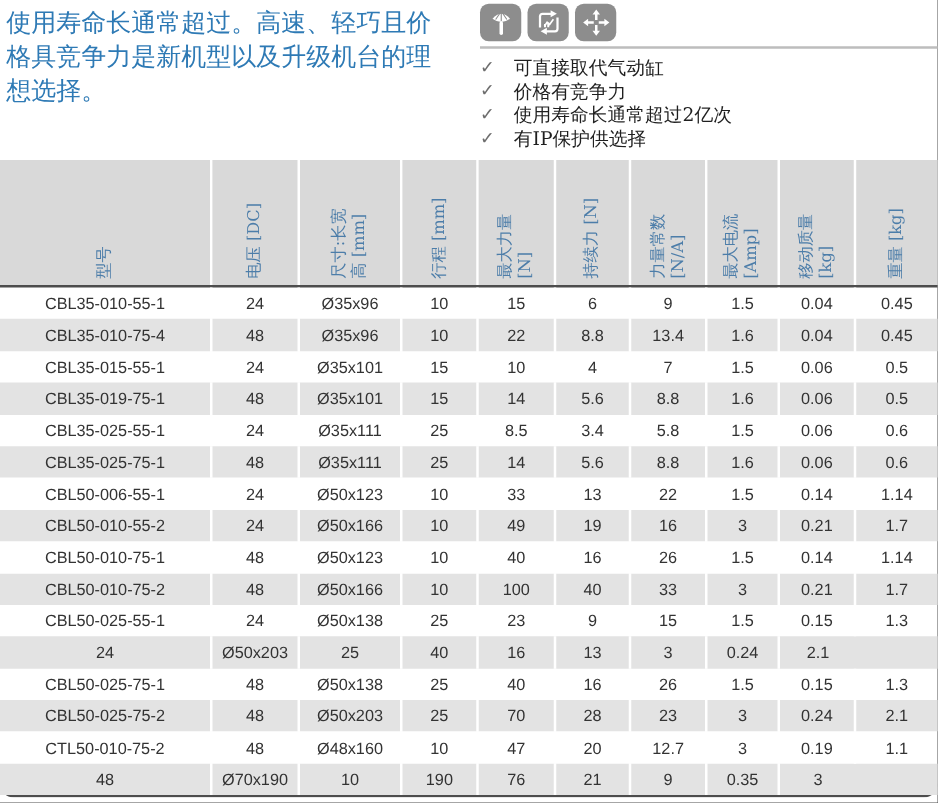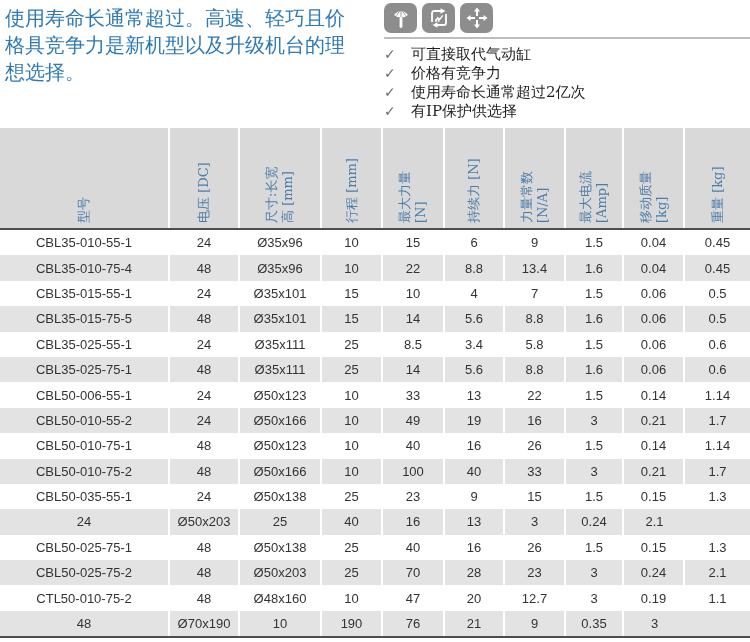--- a/index.html
+++ b/index.html
@@ -44,21 +44,21 @@
   }
   .hcell:last-child{border-right:none;}
   .strip{width:36px;height:92px;position:relative;margin-bottom:5px;}
   .rot{
     position:absolute;left:50%;top:50%;width:92px;
     transform:translate(-50%,-50%) rotate(-90deg);
     font-family:"DejaVu Serif","Liberation Serif",serif;
     font-size:13px;line-height:16px;color:var(--c-headtx);
     white-space:pre-line;text-align:left;
   }
-  .tbody{border-bottom:2px solid var(--c-border);}
+  .tbody{border-bottom:2px solid var(--c-border);border-radius:11px;}
   .trow{display:grid;grid-template-columns:var(--cols);height:25.4px;}
   .trow:nth-child(even){background:var(--c-altrow);}
   .tcell{
     display:flex;align-items:center;justify-content:center;
     font-size:13px;color:#333;border-right:2px solid #fff;
   }
   .tcell:last-child{border-right:none;}
 </style>
 </head>
 <body>
@@ -204,21 +204,21 @@
         <div class="tcell">Ø35x101</div>
         <div class="tcell">15</div>
         <div class="tcell">10</div>
         <div class="tcell">4</div>
         <div class="tcell">7</div>
         <div class="tcell">1.5</div>
         <div class="tcell">0.06</div>
         <div class="tcell">0.5</div>
       </div>
       <div class="trow">
-        <div class="tcell">CBL35-015-75-5</div>
+        <div class="tcell">CBL35-019-75-1</div>
         <div class="tcell">48</div>
         <div class="tcell">Ø35x101</div>
         <div class="tcell">15</div>
         <div class="tcell">14</div>
         <div class="tcell">5.6</div>
         <div class="tcell">8.8</div>
         <div class="tcell">1.6</div>
         <div class="tcell">0.06</div>
         <div class="tcell">0.5</div>
       </div>
@@ -288,21 +288,21 @@
         <div class="tcell">Ø50x166</div>
         <div class="tcell">10</div>
         <div class="tcell">100</div>
         <div class="tcell">40</div>
         <div class="tcell">33</div>
         <div class="tcell">3</div>
         <div class="tcell">0.21</div>
         <div class="tcell">1.7</div>
       </div>
       <div class="trow">
-        <div class="tcell">CBL50-035-55-1</div>
+        <div class="tcell">CBL50-025-55-1</div>
         <div class="tcell">24</div>
         <div class="tcell">Ø50x138</div>
         <div class="tcell">25</div>
         <div class="tcell">23</div>
         <div class="tcell">9</div>
         <div class="tcell">15</div>
         <div class="tcell">1.5</div>
         <div class="tcell">0.15</div>
         <div class="tcell">1.3</div>
       </div>

